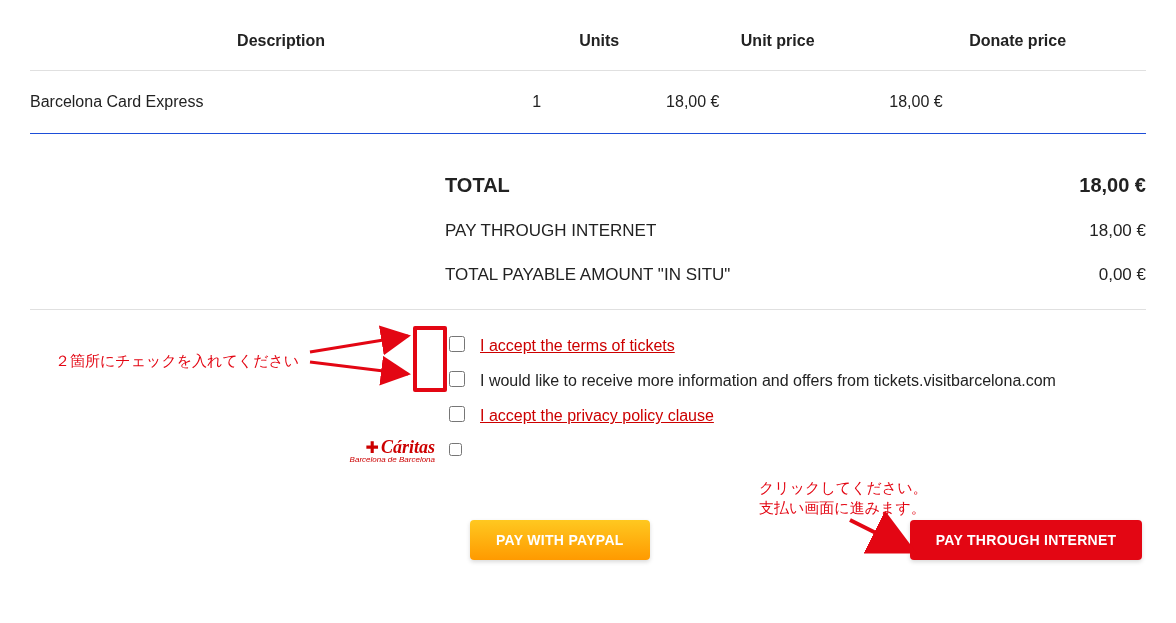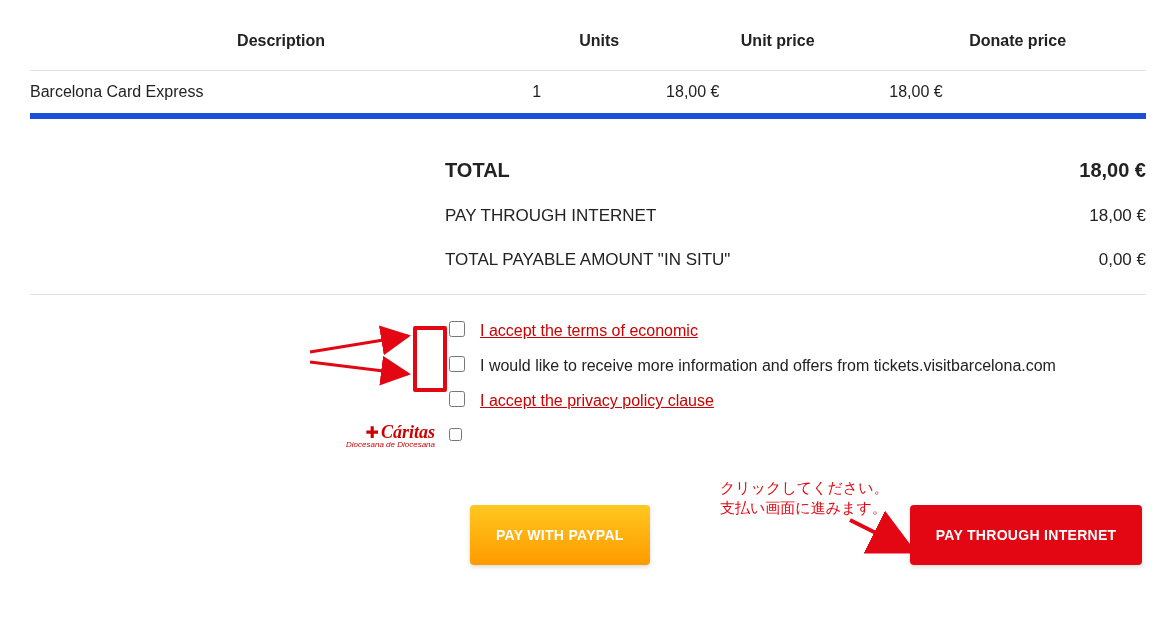--- a/index.html
+++ b/index.html
@@ -22,22 +22,22 @@
     font-size: 16px;
   }
   table.order th {
     text-align: center;
     font-weight: 700;
     padding: 12px 0 20px 0;
     border-bottom: 1px solid #e0e0e0;
     color: #222;
   }
   table.order td {
-    padding: 12px 0;
-    border-bottom: 6px solid #1d4ed8;
+    padding: 22px 0;
+    border-bottom: 1px solid #1d4ed8;
     vertical-align: middle;
   }
   .col-desc  { width: 45%; }
   .col-units { width: 12%; margin-left: 16px; }
   .col-unit  { width: 20%; }
   .col-final { width: 23%; }
 
   .totals {
     margin-top: 28px;
     margin-left: 415px;
@@ -105,21 +105,21 @@
     margin-top: 55px;
     display: flex;
     gap: 260px;
     margin-left: 440px;
     padding-bottom: 20px;
   }
   .btn {
     display: inline-flex;
     align-items: center;
     justify-content: center;
-    height: 60px;
+    height: 40px;
     padding: 0 26px;
     border-radius: 4px;
     font-weight: 700;
     font-size: 14px;
     letter-spacing: 0.3px;
     color: #fff;
     cursor: pointer;
     box-shadow: 0 2px 4px rgba(0,0,0,0.15);
     white-space: nowrap;
   }
@@ -187,68 +187,69 @@
       <div class="val">0,00 €</div>
     </div>
   </div>
 
   <div class="divider"></div>
 
   <div class="checks">
 
     <div class="check-row">
       <input type="checkbox" style="">
-      <span class="linklike">I accept the terms of economic</span>
+      <span class="linklike">I accept the terms of tickets</span>
     </div>
 
     <div class="check-row">
       <input type="checkbox" style="">
       <span>I would like to receive more information and offers from tickets.visitbarcelona.com</span>
     </div>
 
     <div class="check-row">
       <input type="checkbox" style="">
       <span class="linklike">I accept the privacy policy clause</span>
     </div>
 
     <div class="caritas">
       <div class="caritas-logo">
         <span class="cicon">✚</span><span class="cname">Cáritas</span>
-        <span class="csub">Diocesana de Diocesana</span>
+        <span class="csub">Barcelona de Barcelona</span>
       </div>
       <input type="checkbox" style="">
     </div>
   </div>
 
   <div class="buttons">
     <div class="btn btn-paypal">PAY WITH PAYPAL</div>
     <div class="btn btn-internet">PAY THROUGH INTERNET</div>
   </div>
 
   <div class="anno-box" style="left:413px; top:326px; width:26px; height:58px;"></div>
 
+  <div class="anno" style="left:55px; top:352px;">２箇所にチェックを入れてください</div>
 
   <svg class="anno-svg" style="left:310px; top:330px;" width="110" height="24">
     <defs>
       <marker id="ah1" markerWidth="12" markerHeight="12" refX="9" refY="5" orient="auto">
         <path d="M0,0 L10,5 L0,10 Z" fill="#e30613"></path>
       </marker>
     </defs>
     <line x1="0" y1="22" x2="98" y2="6" stroke="#e30613" stroke-width="3" marker-end="url(#ah1)"></line>
   </svg>
   <svg class="anno-svg" style="left:310px; top:358px;" width="110" height="24">
     <defs>
       <marker id="ah2" markerWidth="12" markerHeight="12" refX="9" refY="5" orient="auto">
         <path d="M0,0 L10,5 L0,10 Z" fill="#e30613"></path>
       </marker>
     </defs>
     <line x1="0" y1="4" x2="98" y2="16" stroke="#e30613" stroke-width="3" marker-end="url(#ah2)"></line>
   </svg>
 
-  <div class="anno" style="left:720px; top:478px; line-height:1.35;">
+  <div class="anno" style="left:759px; top:478px; line-height:1.35;">
     <div>クリックしてください。</div>
     <div>支払い画面に進みます。</div>
   </div>
 
   <svg class="anno-svg" style="left:850px; top:520px;" width="80" height="40">
     <defs>
       <marker id="ah3" markerWidth="14" markerHeight="14" refX="10" refY="6" orient="auto">
         <path d="M0,0 L12,6 L0,12 Z" fill="#e30613"></path>
       </marker>
     </defs>

